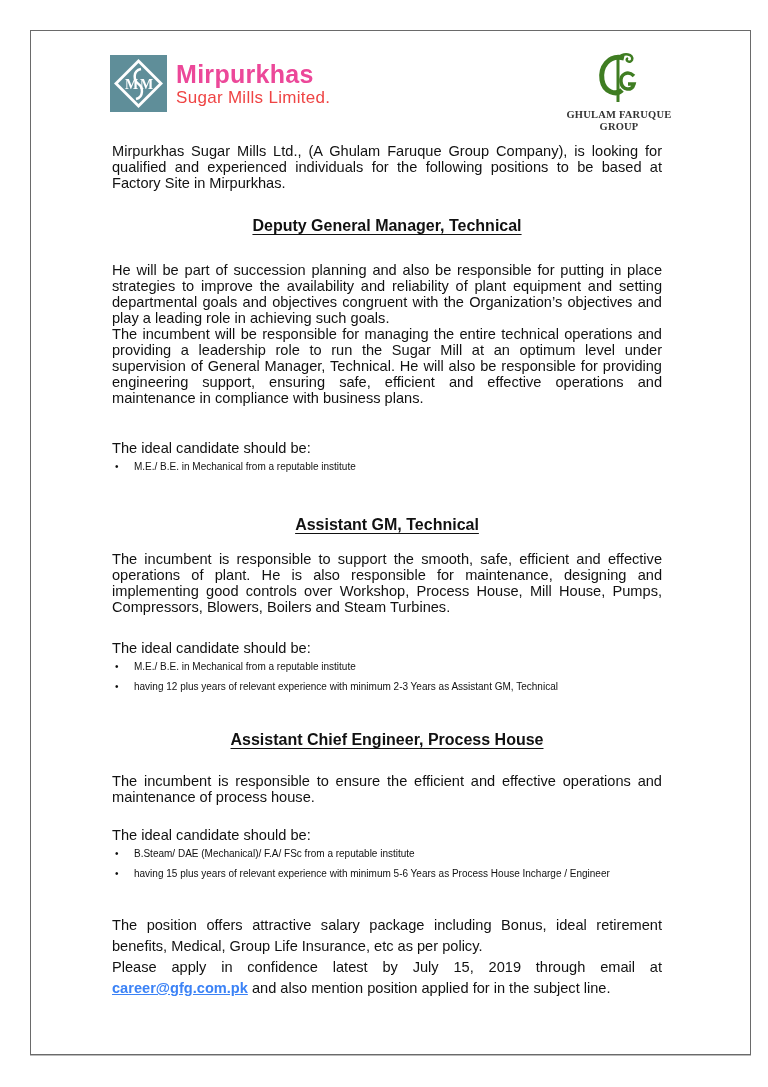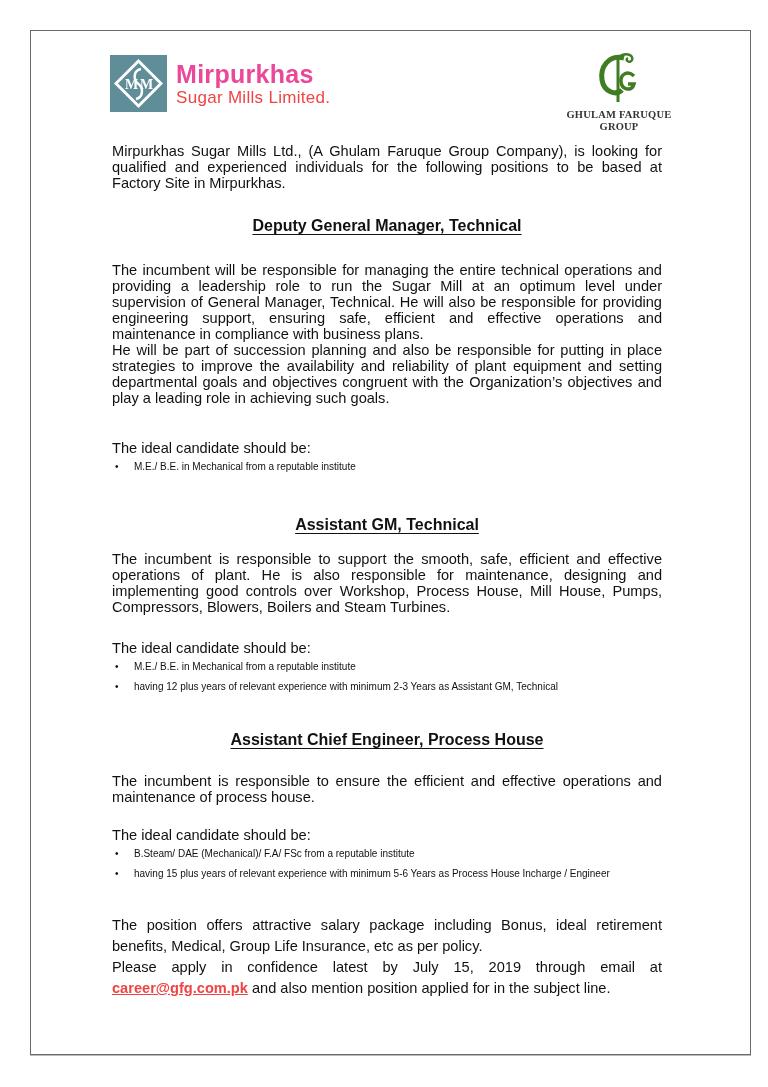--- a/index.html
+++ b/index.html
@@ -17,21 +17,21 @@
               color: #333; line-height: 12px; letter-spacing: 0.2px; }
   p { margin: 0; font-size: 14.6px; line-height: 16px; text-align: justify; }
   .block { position: absolute; left: 112px; width: 550px; }
   h2 { margin: 0; font-size: 16px; font-weight: bold; text-align: center;
        text-decoration: underline; text-underline-offset: 3px; position: absolute;
        left: 112px; width: 550px; }
   ul { list-style: none; margin: 0; padding: 0; }
   li { position: relative; padding-left: 22px; font-size: 10px; line-height: 18.2px;
        text-align: justify; margin-top: 2px; }
   li::before { content: "\2022"; position: absolute; left: 3px; top: 0; }
-  a.email { color: #ef4444; font-weight: bold; }
+  a.email { color: #3b82f6; font-weight: bold; }
 </style>
 </head>
 <body>
 
 <div class="frame"></div>
 
 <div class="msm-logo">
   <div class="msm-box">
     <svg width="57" height="57" viewBox="0 0 57 57">
       <polygon points="28.5,4 53,28.5 28.5,53 4,28.5" fill="#ffffff"></polygon>
@@ -57,22 +57,22 @@
   <div class="gfg-name">GHULAM FARUQUE</div>
   <div class="gfg-name">GROUP</div>
 </div>
 
 <div class="block" style="top:143px;">
   <p>Mirpurkhas Sugar Mills Ltd., (A Ghulam Faruque Group Company), is looking for qualified and experienced individuals for the following positions to be based at Factory Site in Mirpurkhas.</p>
 </div>
 
 <h2 style="top:217px;">Deputy General Manager, Technical</h2>
 <div class="block" style="top:262px;">
+  <p>He will be part of succession planning and also be responsible for putting in place strategies to improve the availability and reliability of plant equipment and setting departmental goals and objectives congruent with the Organization’s objectives and play a leading role in achieving such goals.</p>
   <p>The incumbent will be responsible for managing the entire technical operations and providing a leadership role to run the Sugar Mill at an optimum level under supervision of General Manager, Technical. He will also be responsible for providing engineering support, ensuring safe, efficient and effective operations and maintenance in compliance with business plans.</p>
-  <p>He will be part of succession planning and also be responsible for putting in place strategies to improve the availability and reliability of plant equipment and setting departmental goals and objectives congruent with the Organization’s objectives and play a leading role in achieving such goals.</p>
 </div>
 <div class="block" style="top:440px;">
   <p>The ideal candidate should be:</p>
   <ul>
     <li>M.E./ B.E. in Mechanical from a reputable institute</li>
   </ul>
 </div>
 
 <h2 style="top:516px;">Assistant GM, Technical</h2>
 <div class="block" style="top:551px;">

